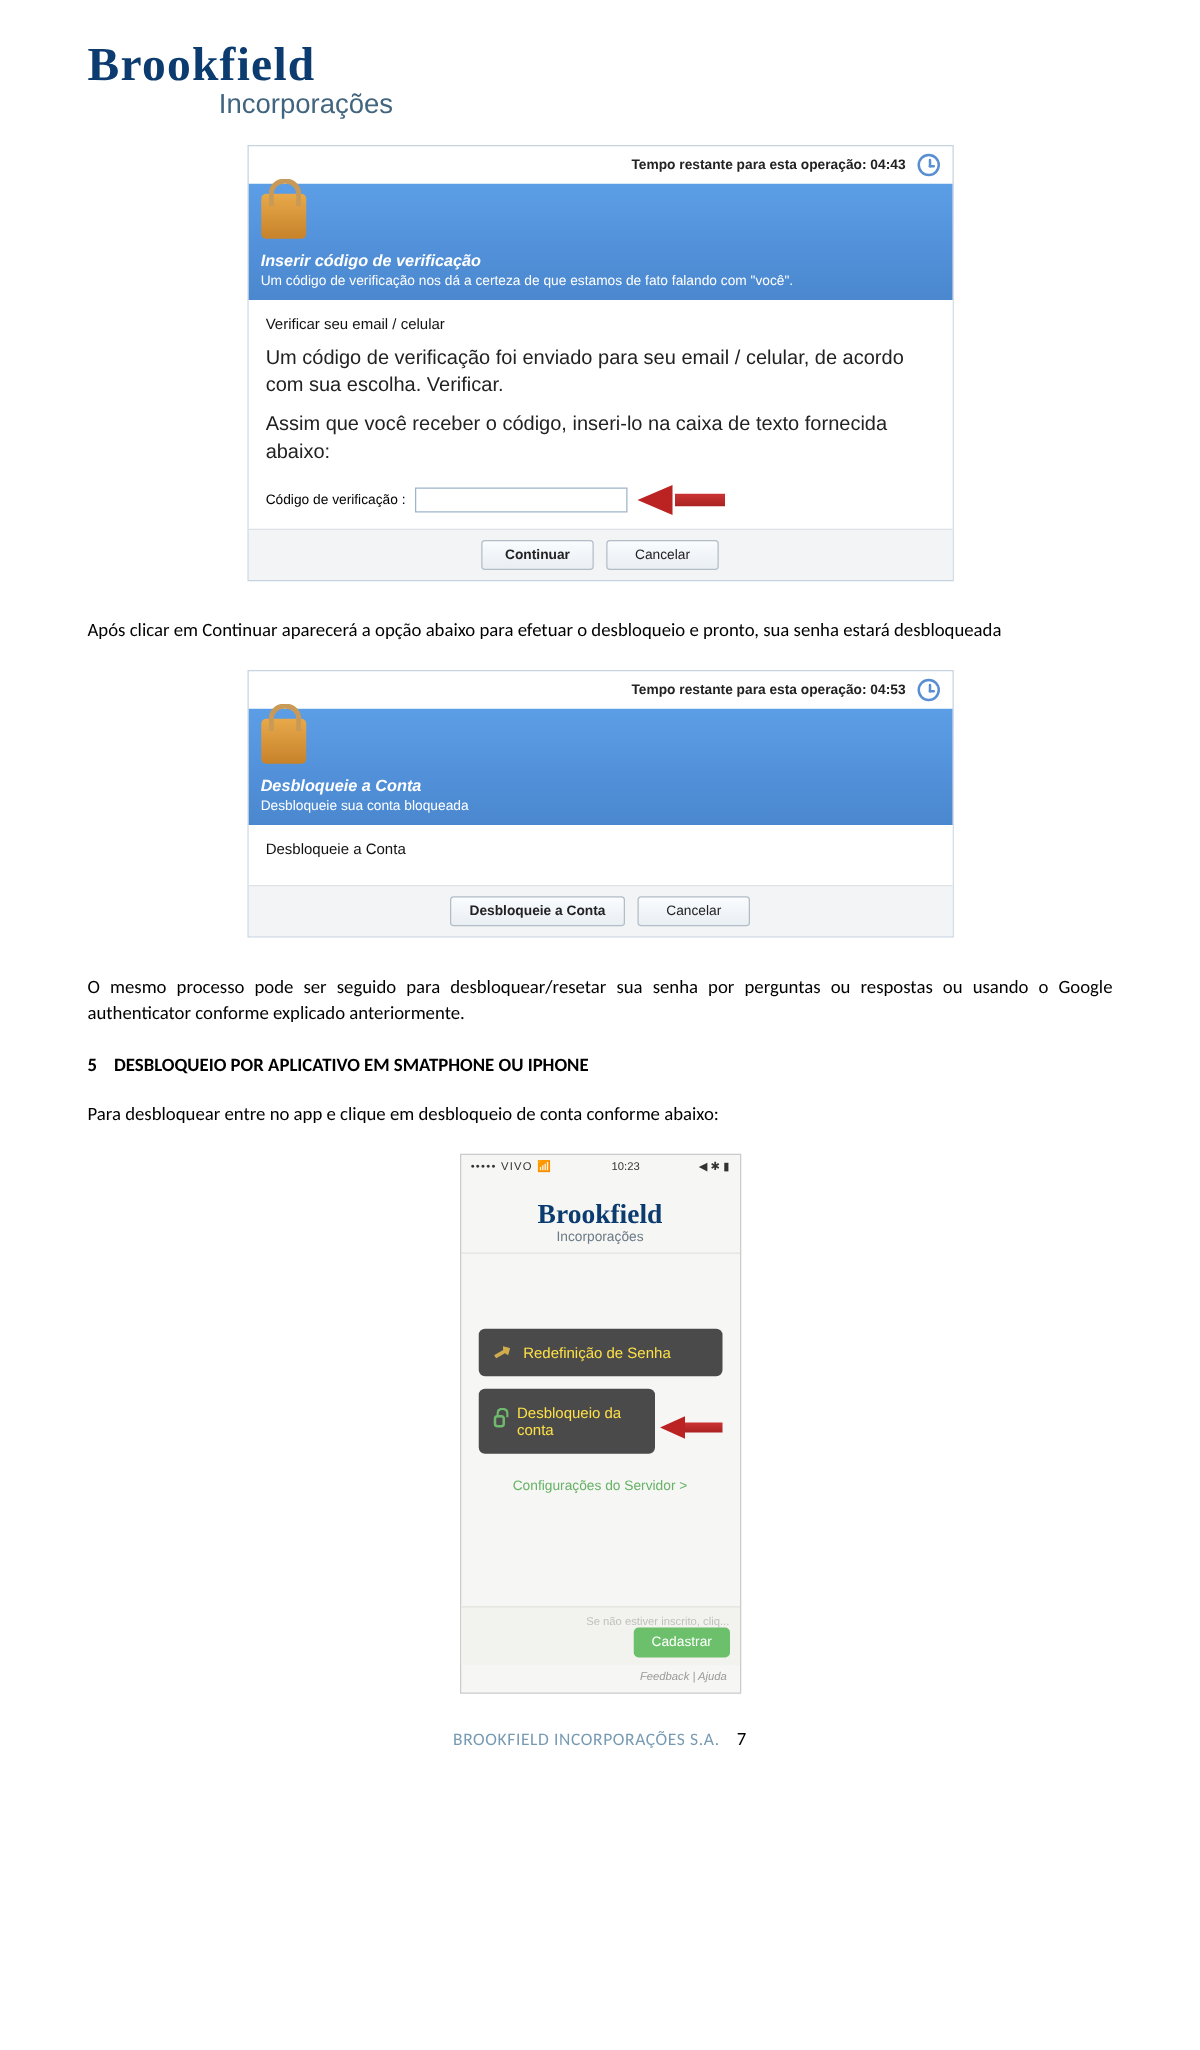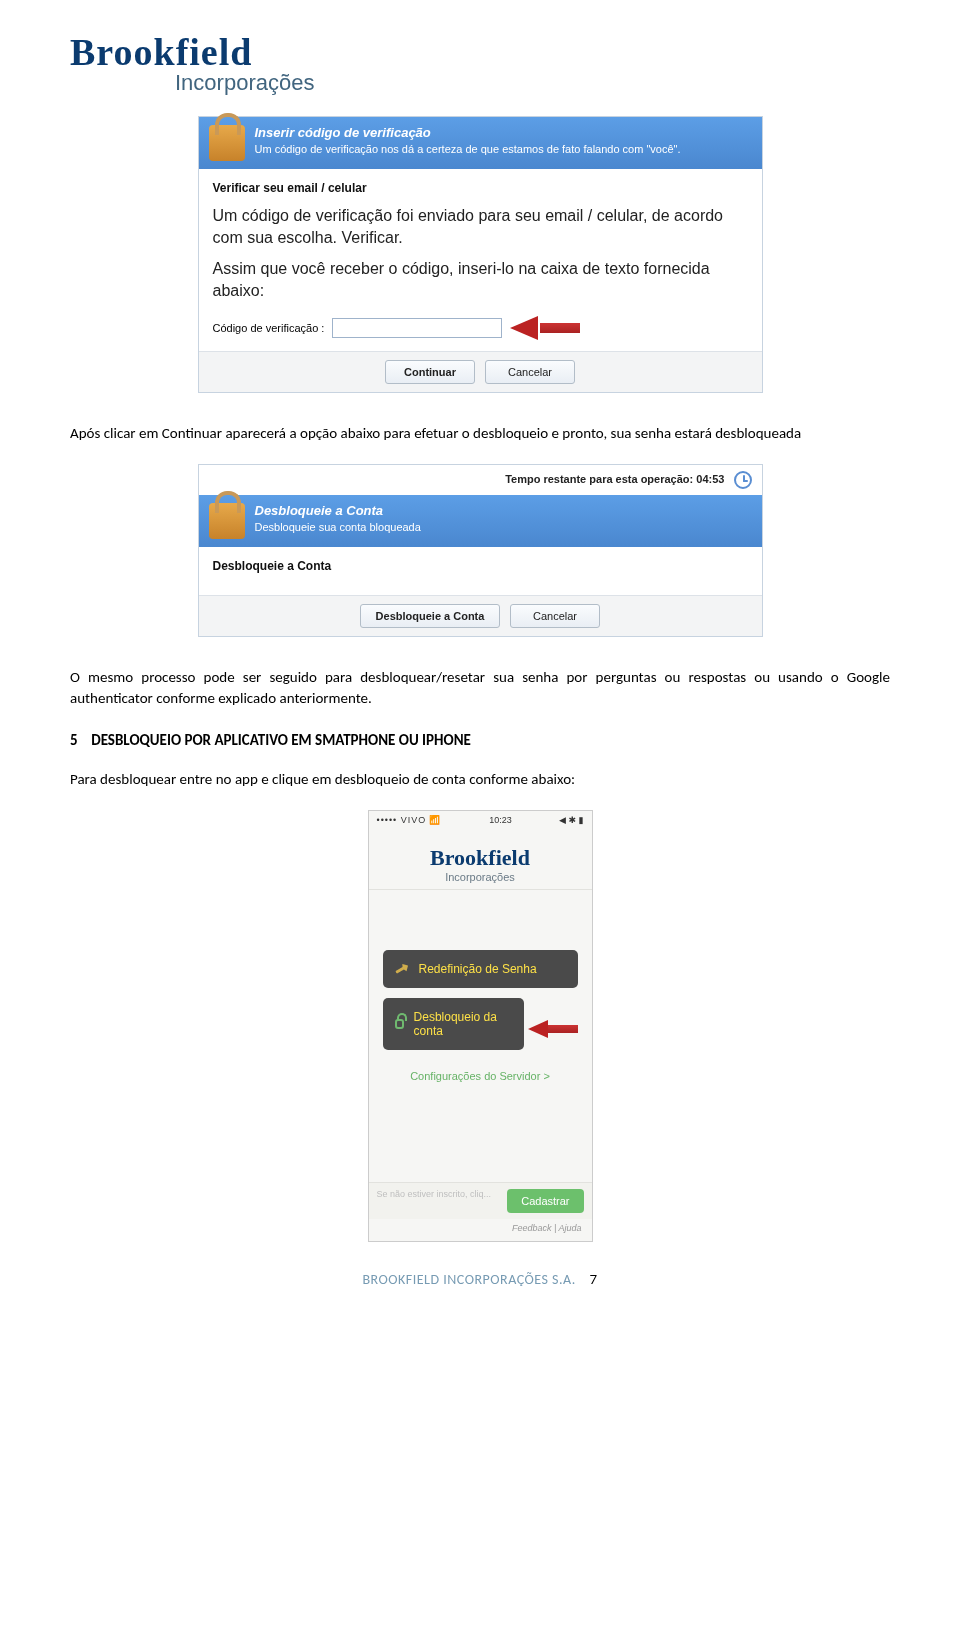--- a/index.html
+++ b/index.html
@@ -6,27 +6,27 @@
   body { font-family: Calibri, Arial, sans-serif; background:#fff; color:#000; width:960px; margin:0 auto; }
   .page { padding:30px 70px 20px 70px; }
   .logo-block { margin-bottom:20px; }
   .logo-main { font-family: Georgia, serif; font-size:38px; font-weight:bold; color:#0b3b6f; letter-spacing:1px; }
   .logo-sub { font-family: Arial, sans-serif; font-size:22px; color:#41657f; margin-left:105px; margin-top:-4px; }
   .dialog1 { width:565px; margin:20px auto 30px auto; border:1px solid #c7d3e0; font-family: Arial, sans-serif; font-size:11px; }
   .dlg-timer { text-align:right; padding:6px 10px; font-size:11px; font-weight:bold; color:#222; }
   .dlg-timer .clock { display:inline-block; width:18px; height:18px; border:2px solid #5a8ed2; border-radius:50%; vertical-align:middle; position:relative; margin-left:6px; }
   .dlg-timer .clock:before { content:""; position:absolute; left:7px; top:2px; width:2px; height:7px; background:#5a8ed2; border-radius:1px; }
   .dlg-timer .clock:after { content:""; position:absolute; left:7px; top:7px; width:5px; height:2px; background:#5a8ed2; border-radius:1px; }
-  .dlg-header { background:linear-gradient(#5c9ee6,#4a87cf); color:#fff; padding:8px 10px; display:flex; align-items:flex-start; gap:10px; }
+  .dlg-header { background:linear-gradient(#5c9ee6,#4a87cf); color:#fff; padding:8px 10px; display:flex; align-items:flex-start; gap:10px;flex-direction:column; }
   .lock-icon { width:36px; height:36px; background:linear-gradient(#e7a94a,#c7822a); border-radius:4px; position:relative; flex-shrink:0; }
   .lock-icon:before { content:""; position:absolute; top:-12px; left:6px; width:18px; height:18px; border:4px solid #c99958; border-bottom:none; border-radius:12px 12px 0 0; }
   .dlg-header-text .ttl { font-weight:bold; font-size:13px; margin-bottom:2px; font-style:italic; }
   .dlg-header-text .sub { font-size:11px; line-height:1.3; }
   .dlg-body { padding:12px 14px; background:#fff; }
-  .dlg-body .sec-title { font-weight:bold; font-size:12px; margin-bottom:10px; color:#111; }
+  .dlg-body .sec-title { font-weight:normal; font-size:12px; margin-bottom:10px; color:#111; }
   .dlg-body p { font-size:16px; color:#222; margin-bottom:10px; line-height:1.35; }
   .dlg-body .input-row { display:flex; align-items:center; gap:8px; margin-top:16px; }
   .dlg-body .input-row label { font-size:11px; }
   .dlg-body .input-row input { border:1px solid #9fb3cb; height:20px; width:170px; font-size:11px; padding:2px 4px; }
   .red-arrow { width:70px; height:22px; position:relative; }
   .red-arrow .shaft { position:absolute; right:0; top:6px; width:40px; height:10px; background:linear-gradient(#c33,#a22); }
   .red-arrow .head { position:absolute; left:0; top:-1px; width:0; height:0; border-top:12px solid transparent; border-bottom:12px solid transparent; border-right:28px solid #b22; }
   .dlg-buttons { background:#f3f4f5; padding:8px; text-align:center; display:flex; justify-content:center; gap:10px; border-top:1px solid #dde2e8; }
   .dlg-buttons .btn { display:inline-block; min-width:90px; padding:5px 12px; font-size:11px; color:#222; background:linear-gradient(#fafcfe,#e9eef4); border:1px solid #b2bdc8; border-radius:3px; font-weight:bold; cursor:pointer; }
   .dlg-buttons .btn.secondary { font-weight:normal; }
@@ -43,38 +43,42 @@
   .ph-btn .icn { display:inline-block; width:14px; height:14px; }
   .ph-btn .icn.key { background:#d0ad4c; clip-path: polygon(0 40%, 60% 40%, 70% 20%, 100% 50%, 70% 80%, 60% 60%, 0 60%); transform:rotate(-30deg); }
   .ph-btn .icn.lock { border:2px solid #6fb96f; border-radius:3px; width:10px; height:10px; position:relative; }
   .ph-btn .icn.lock:before { content:""; position:absolute; top:-8px; left:0px; width:6px; height:6px; border:2px solid #6fb96f; border-bottom:none; border-radius:6px 6px 0 0; }
   .ph-body .red-arrow2 { width:50px; height:18px; display:inline-block; position:relative; margin-left:-4px; vertical-align:middle; }
   .ph-body .row-with-arrow { display:flex; align-items:center; }
   .red-arrow2 .shaft { position:absolute; right:0; top:5px; width:30px; height:8px; background:linear-gradient(#c33,#a22); }
   .red-arrow2 .head { position:absolute; left:0; top:0; width:0; height:0; border-top:9px solid transparent; border-bottom:9px solid transparent; border-right:20px solid #b22; }
   .ph-config { color:#67b367; font-size:11px; text-align:center; margin-top:10px; }
   .ph-bottom { position:absolute; left:0; right:0; bottom:0; }
-  .ph-reg { display:flex; justify-content:flex-end; align-items:flex-start; padding:6px 8px; border-top:1px solid #e2e2de; background:#f2f2ee; }
+  .ph-reg { display:flex; justify-content:flex-end; align-items:flex-end; padding:6px 8px; border-top:1px solid #e2e2de; background:#f2f2ee;flex-direction:column; }
   .ph-reg .txt { color:#bfbfbf; font-size:9px; flex:1; }
   .ph-reg .cad { background:#6cc06c; color:#fff; padding:6px 14px; border-radius:4px; font-size:11px; cursor:pointer; }
   .ph-foot { text-align:right; font-size:9px; color:#999; padding:4px 10px 8px 0;font-style:italic; }
   .page-footer { margin-top:28px; text-align:center; color:#779bb3; font-size:14px; letter-spacing:0.5px; }
   .page-footer .pg { color:#000; margin-left:10px; font-size:15px; }
 </style>
 </head>
 <body>
 
 <div class="page">
 
   <div class="logo-block">
     <div class="logo-main">Brookfield</div>
     <div class="logo-sub">Incorporações</div>
   </div>
 
   <div class="dialog1">
+    <div class="dlg-timer">
+      <span>Tempo restante para esta operação: </span><span>04:43</span>
+      <span class="clock"></span>
+    </div>
     <div class="dlg-header">
       <div class="lock-icon"></div>
       <div class="dlg-header-text">
         <div class="ttl">Inserir código de verificação</div>
         <div class="sub">Um código de verificação nos dá a certeza de que estamos de fato falando com "você".</div>
       </div>
     </div>
     <div class="dlg-body">
       <div class="sec-title">Verificar seu email / celular</div>
       <p>Um código de verificação foi enviado para seu email / celular, de acordo com sua escolha. Verificar.</p>

